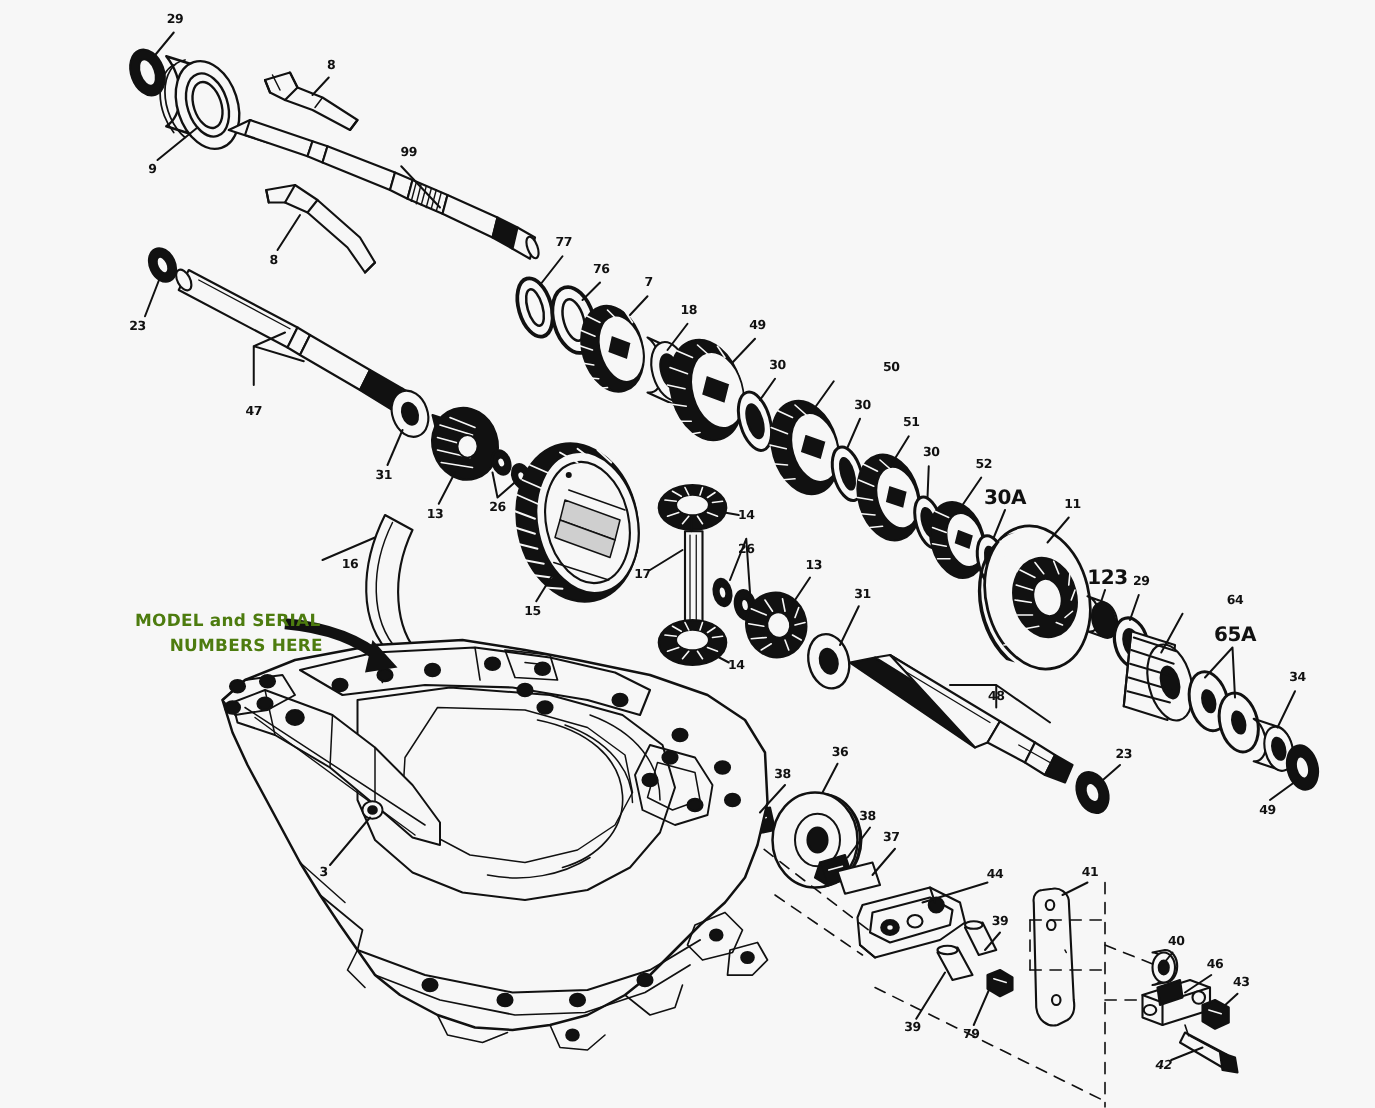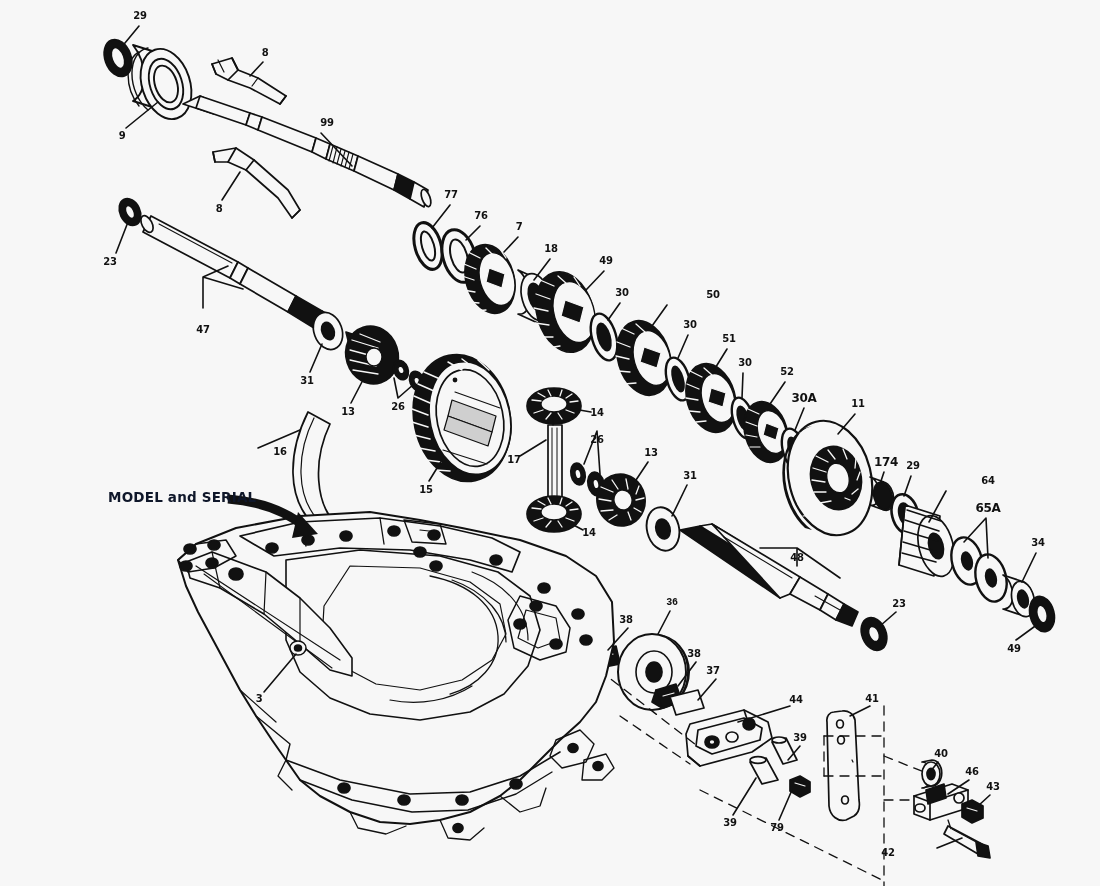--- a/index.html
+++ b/index.html
@@ -26,27 +26,27 @@
     color:#111;
     font-family:"DejaVu Sans", sans-serif;
     font-weight:bold;
     font-size:10px;
     letter-spacing:-0.3px;
     line-height:1;
     white-space:nowrap;
     transform:translate(-50%,-50%);
     -webkit-font-smoothing:none;
   }
-  .callout.sm{ font-size:12px; }
+  .callout.sm{ font-size:16px; }
   
   #model-serial-note{
     position:absolute;
     left:108px; top:488px;
     width:200px;
-    color:#0f172a;
+    color:#4d7c0f;
     font-family:"DejaVu Sans", sans-serif;
     font-weight:bold;
     font-size:13.5px;
     line-height:1.45;
     letter-spacing:0.2px;
   }
   #model-serial-note .line1{display:block;text-align:left;}
   #model-serial-note .line2{display:block;text-align:center;padding-right:22px;}
 </style>
 </head>
@@ -688,20 +688,21 @@
         <path d="M990 795 L978 806"></path>
         <path d="M733 815 L756 778"></path>
         <path d="M779 820 L792 790"></path>
         <path d="M937 848 L962 838"></path>
       </g>
     </g>
   </svg>
 
   <div id="model-serial-note">
     <span class="line1">MODEL and SERIAL</span>
+    <span class="line2">NUMBERS HERE</span>
   </div>
 
   <div id="callout-layer">
       <div class="callout" style="left: 140px; top: 16px;">29</div>
       <div class="callout" style="left: 122px; top: 136px;">9</div>
       <div class="callout" style="left: 265px; top: 53px;">8</div>
       <div class="callout" style="left: 327px; top: 123px;">99</div>
       <div class="callout" style="left: 219px; top: 209px;">8</div>
       <div class="callout" style="left: 110px; top: 262px;">23</div>
       <div class="callout" style="left: 203px; top: 330px;">47</div>
@@ -711,48 +712,48 @@
       <div class="callout" style="left: 551px; top: 249px;">18</div>
       <div class="callout" style="left: 606px; top: 261px;">49</div>
       <div class="callout" style="left: 622px; top: 293px;">30</div>
       <div class="callout" style="left: 669px; top: 295px; margin-left: 44px;">50</div>
       <div class="callout" style="left: 690px; top: 325px;">30</div>
       <div class="callout" style="left: 729px; top: 339px;">51</div>
       <div class="callout" style="left: 745px; top: 363px;">30</div>
       <div class="callout" style="left: 787px; top: 372px;">52</div>
       <div class="callout sm" style="left: 804px; top: 398px;">30A</div>
       <div class="callout" style="left: 858px; top: 404px;">11</div>
-      <div class="callout sm" style="left: 886px; top: 462px;">174</div>
+      <div class="callout sm" style="left: 886px; top: 462px;">123</div>
       <div class="callout" style="left: 913px; top: 466px;">29</div>
       <div class="callout" style="left: 988px; top: 481px; text-align: center;">64</div>
       <div class="callout sm" style="left: 988px; top: 508px;">65A</div>
       <div class="callout" style="left: 1038px; top: 543px;">34</div>
       <div class="callout" style="left: 1014px; top: 649px;">49</div>
       <div class="callout" style="left: 307px; top: 381px;">31</div>
       <div class="callout" style="left: 348px; top: 412px;">13</div>
       <div class="callout" style="left: 398px; top: 407px;">26</div>
       <div class="callout" style="left: 426px; top: 490px;">15</div>
       <div class="callout" style="left: 252px; top: 452px; margin-left: 28px;">16</div>
       <div class="callout" style="left: 597px; top: 413px;">14</div>
       <div class="callout" style="left: 514px; top: 460px;">17</div>
       <div class="callout" style="left: 597px; top: 440px;">26</div>
       <div class="callout" style="left: 651px; top: 453px;">13</div>
       <div class="callout" style="left: 690px; top: 476px;">31</div>
       <div class="callout" style="left: 589px; top: 533px;">14</div>
       <div class="callout" style="left: 797px; top: 558px;">48</div>
       <div class="callout" style="left: 899px; top: 604px;">23</div>
       <div class="callout" style="left: 259px; top: 699px;">3</div>
       <div class="callout" style="left: 626px; top: 620px;">38</div>
-      <div class="callout" style="left: 672px; top: 603px; font-family: Liberation Mono, monospace;">36</div>
+      <div class="callout" style="left: 672px; top: 603px;">36</div>
       <div class="callout" style="left: 694px; top: 654px;">38</div>
       <div class="callout" style="left: 713px; top: 671px;">37</div>
       <div class="callout" style="left: 796px; top: 700px;">44</div>
       <div class="callout" style="left: 872px; top: 699px;">41</div>
       <div class="callout" style="left: 800px; top: 738px;">39</div>
       <div class="callout" style="left: 941px; top: 754px;">40</div>
       <div class="callout" style="left: 972px; top: 772px;">46</div>
       <div class="callout" style="left: 993px; top: 787px;">43</div>
       <div class="callout" style="left: 730px; top: 823px;">39</div>
       <div class="callout" style="left: 777px; top: 828px;">79</div>
-      <div class="callout" style="left: 888px; top: 853px;">42</div>
+      <div class="callout" style="left: 931px; top: 853px; font-style: italic;">42</div>
     </div>
 
 </div>
 
 </body></html>

